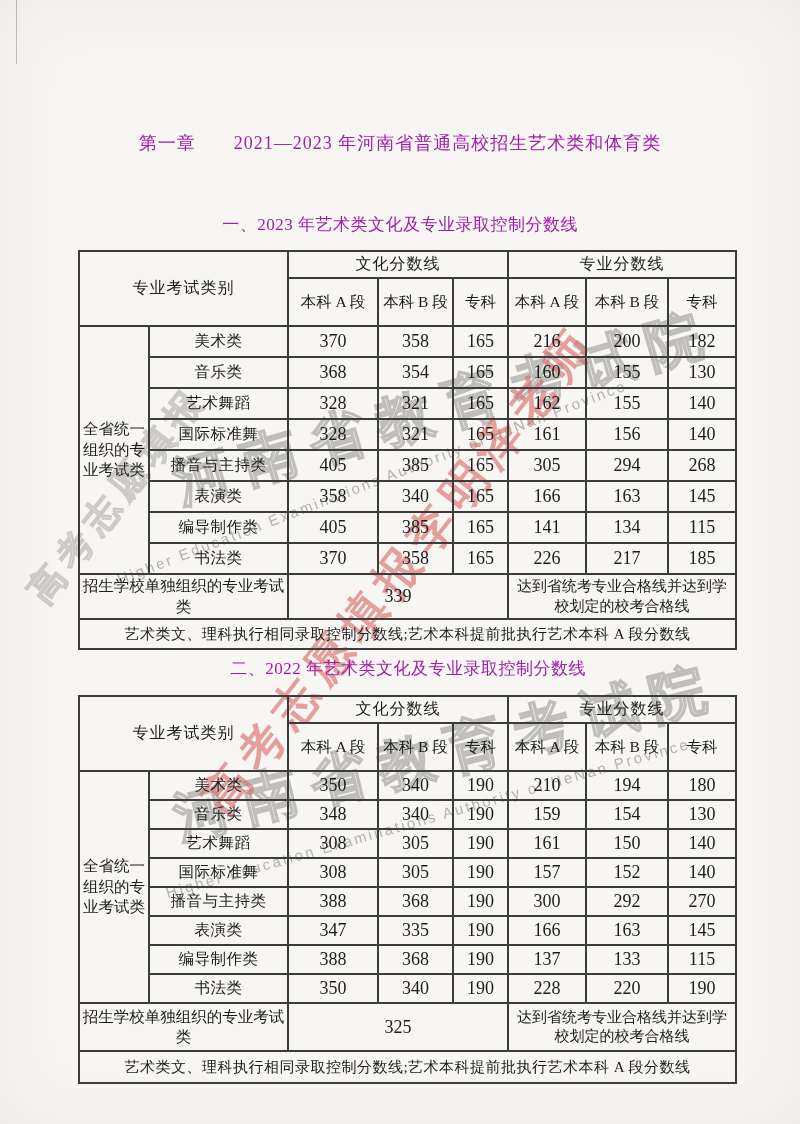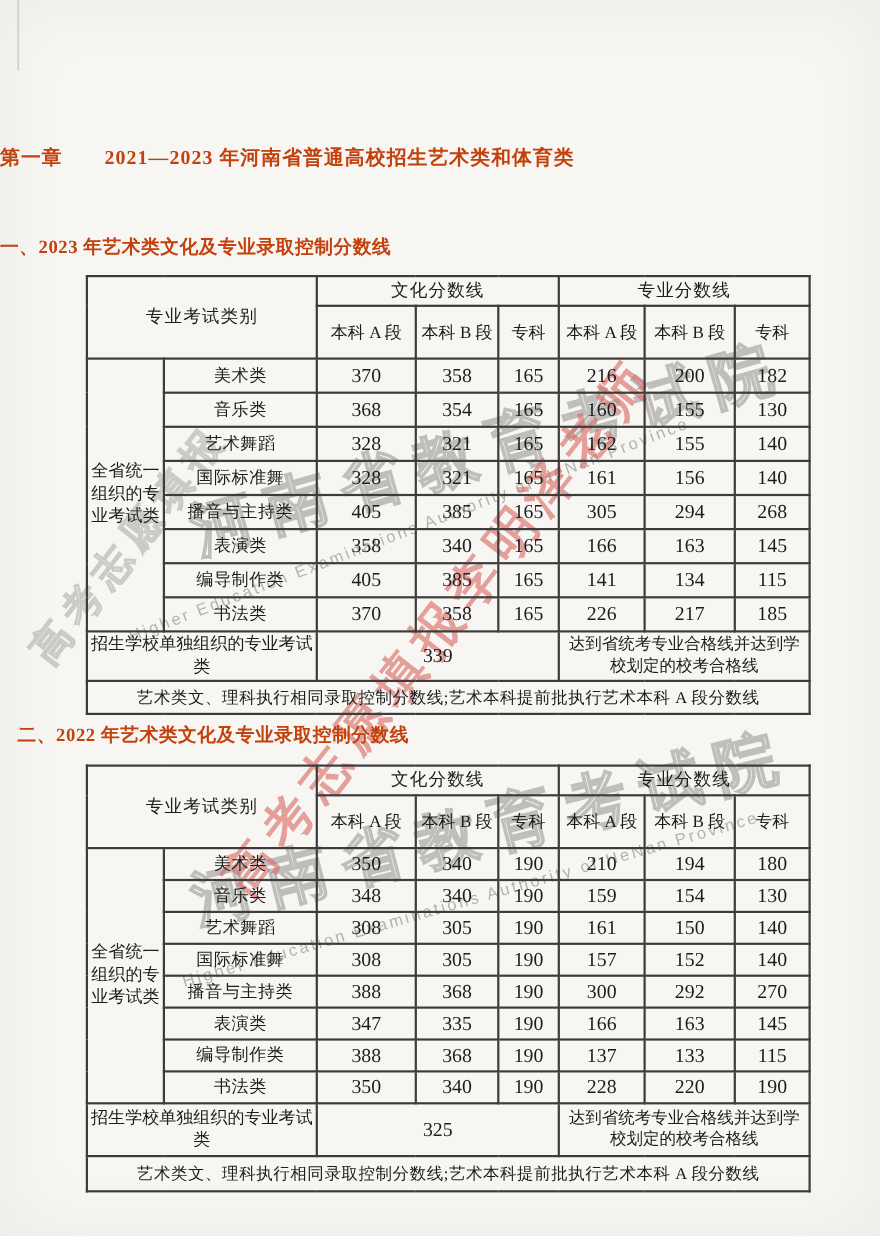--- a/index.html
+++ b/index.html
@@ -35,22 +35,22 @@
   .wm-red {
     font-size:46px; font-weight:bold; letter-spacing:9px;
     color:#d96a66; opacity:.62;
     left:400px; top:570px; transform:translate(-50%,-50%) rotate(-52deg);
     font-family:"Liberation Sans","DejaVu Sans",sans-serif;
   }
 
   
   .content { position:absolute; inset:0; z-index:1; }
   .chapter-title, .section-title {
-    position:absolute; left:0; right:0; text-align:left;
-    font-weight:bold; color:#c2410c;
+    position:absolute; left:0; right:0; text-align:center;
+    font-weight:normal; color:#a21caf;
   }
   .chapter-title { font-size:18px; letter-spacing:1px; }
   .ct-1 { top:131px; }
   .ct-2 { top:159px; }
   .section-title { font-size:17px; letter-spacing:0.5px; }
   .st-1 { top:213px; }
   .st-2 { top:657px;padding-left:16px; }
 
   
   table.score {

